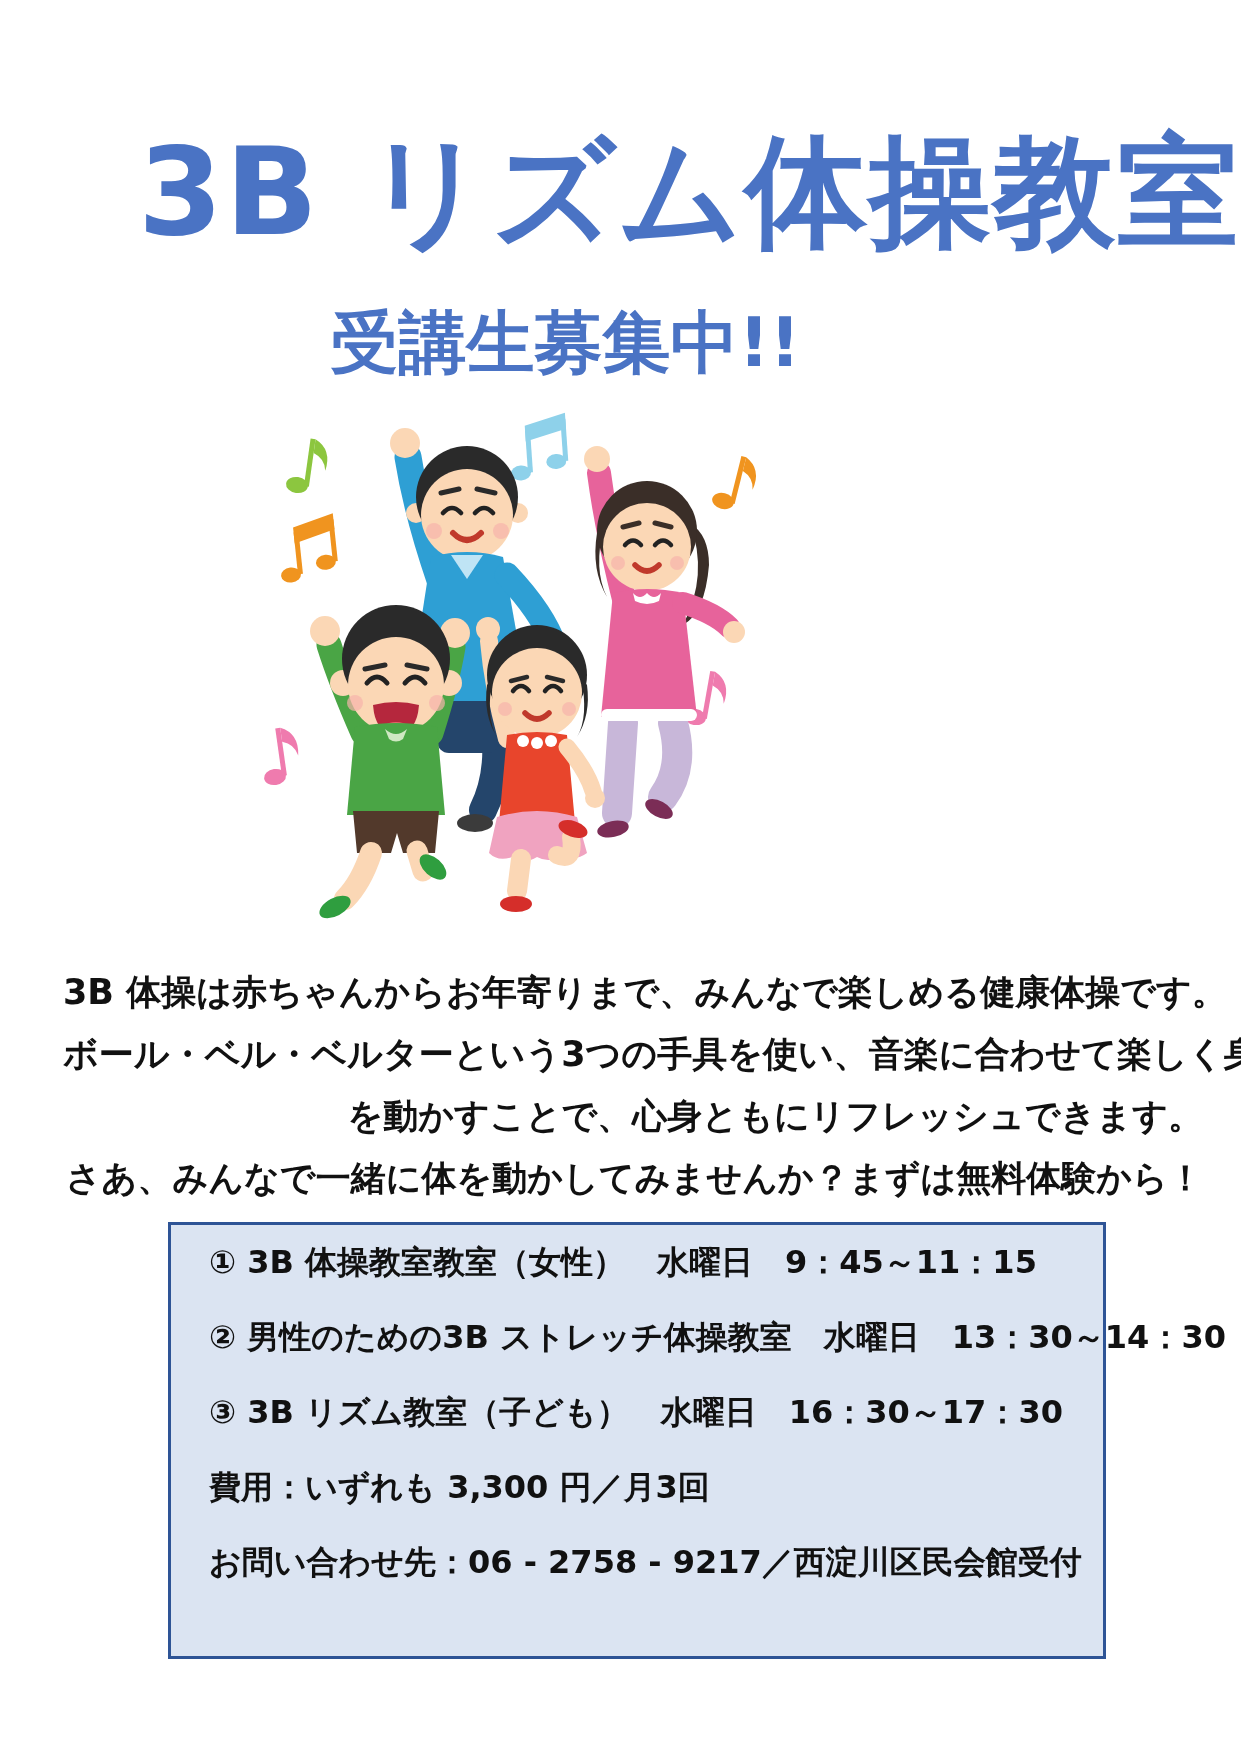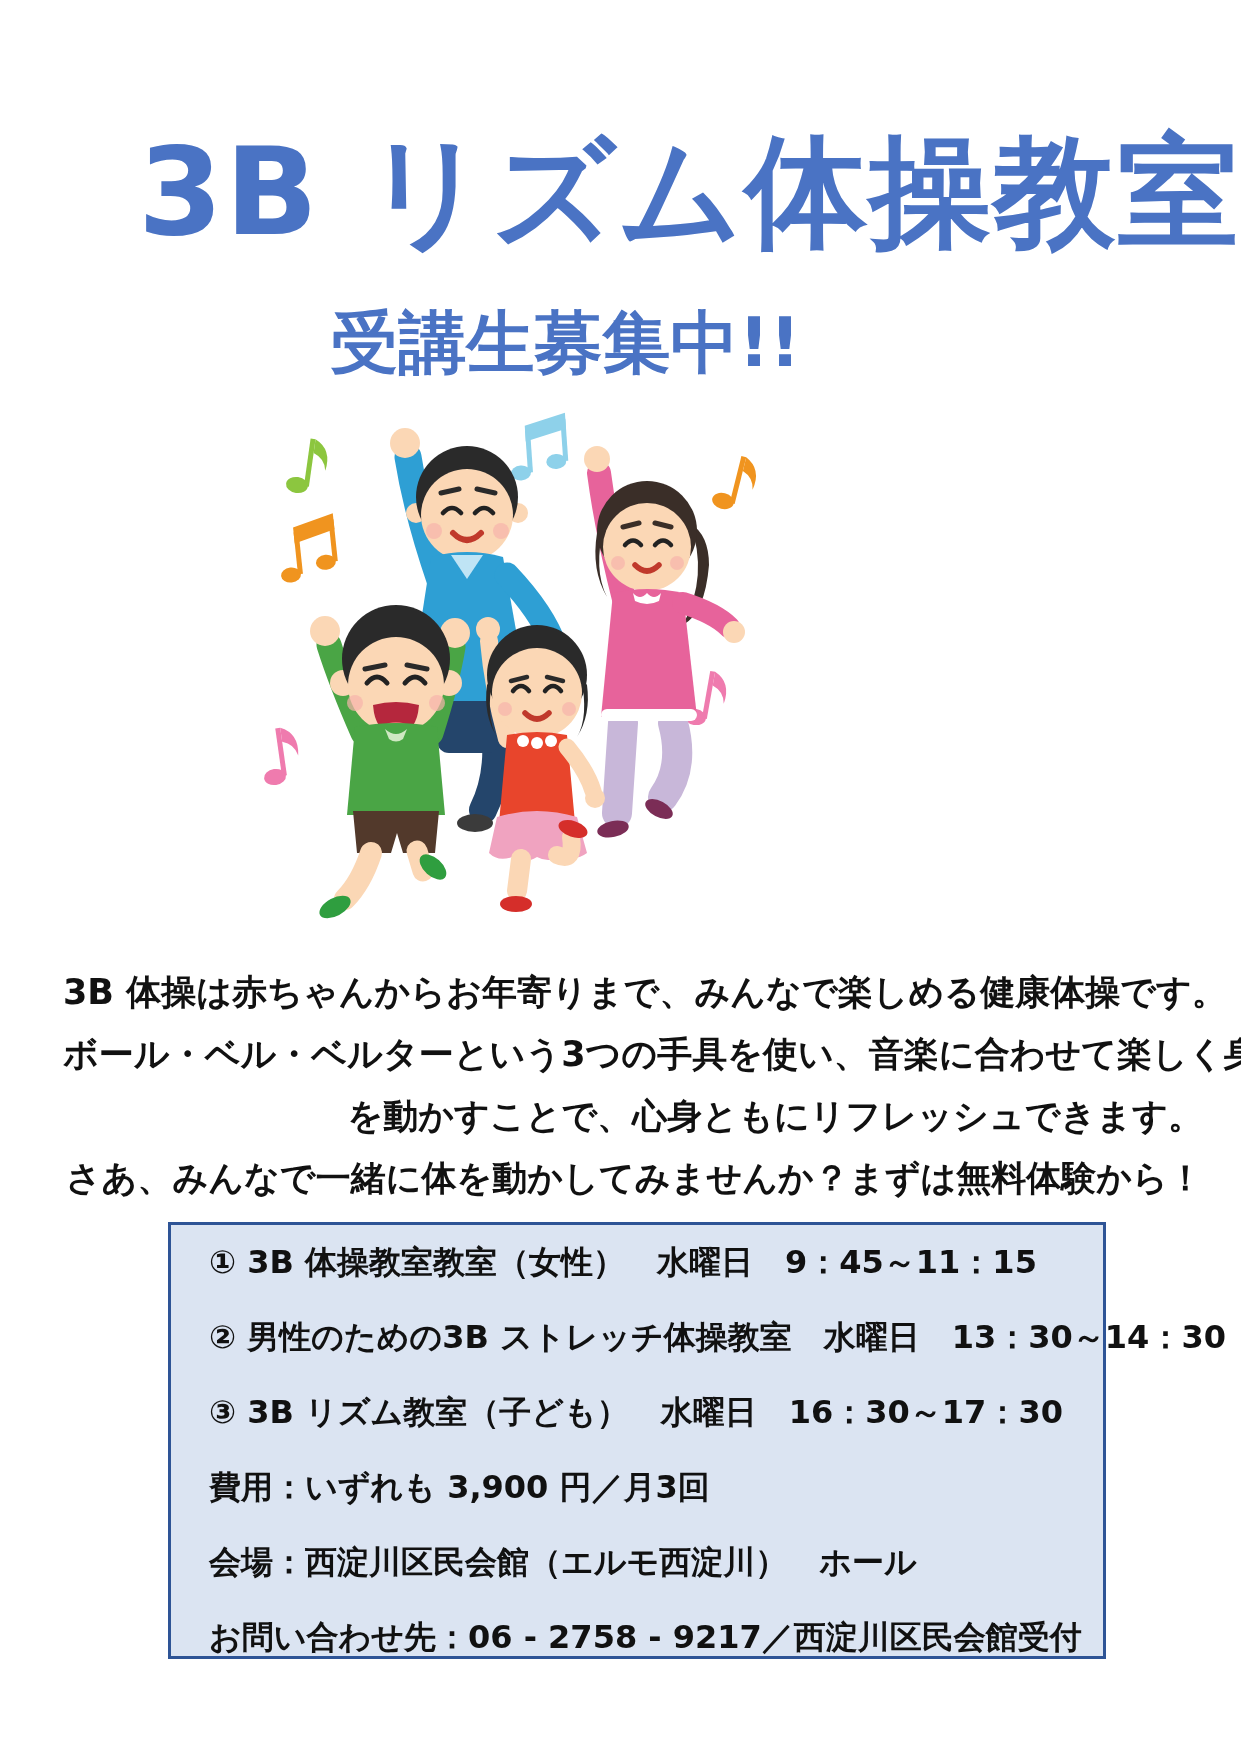--- a/index.html
+++ b/index.html
@@ -200,18 +200,17 @@
     <div class="line">3B 体操は赤ちゃんからお年寄りまで、みんなで楽しめる健康体操です。</div>
     <div class="line">ボール・ベル・ベルターという3つの手具を使い、音楽に合わせて楽しく身体</div>
     <div class="line">を動かすことで、心身ともにリフレッシュできます。</div>
     <div class="line">さあ、みんなで一緒に体を動かしてみませんか？まずは無料体験から！</div>
   </div>
 
   <div class="schedule-box">
     <div class="row">① 3B 体操教室教室（女性）　水曜日　9：45～11：15</div>
     <div class="row">② 男性のための3B ストレッチ体操教室　水曜日　13：30～14：30</div>
     <div class="row">③ 3B リズム教室（子ども）　水曜日　16：30～17：30</div>
-    <div class="row">費用：いずれも 3,900 円／月3回</div>
-    <div class="row">会場：西淀川区民会館（エルモ西淀川）　ホール</div>
+    <div class="row">費用：いずれも 3,300 円／月3回</div>
     <div class="row">お問い合わせ先：06 - 2758 - 9217／西淀川区民会館受付</div>
   </div>
 
 </div>
 
 </body></html>

